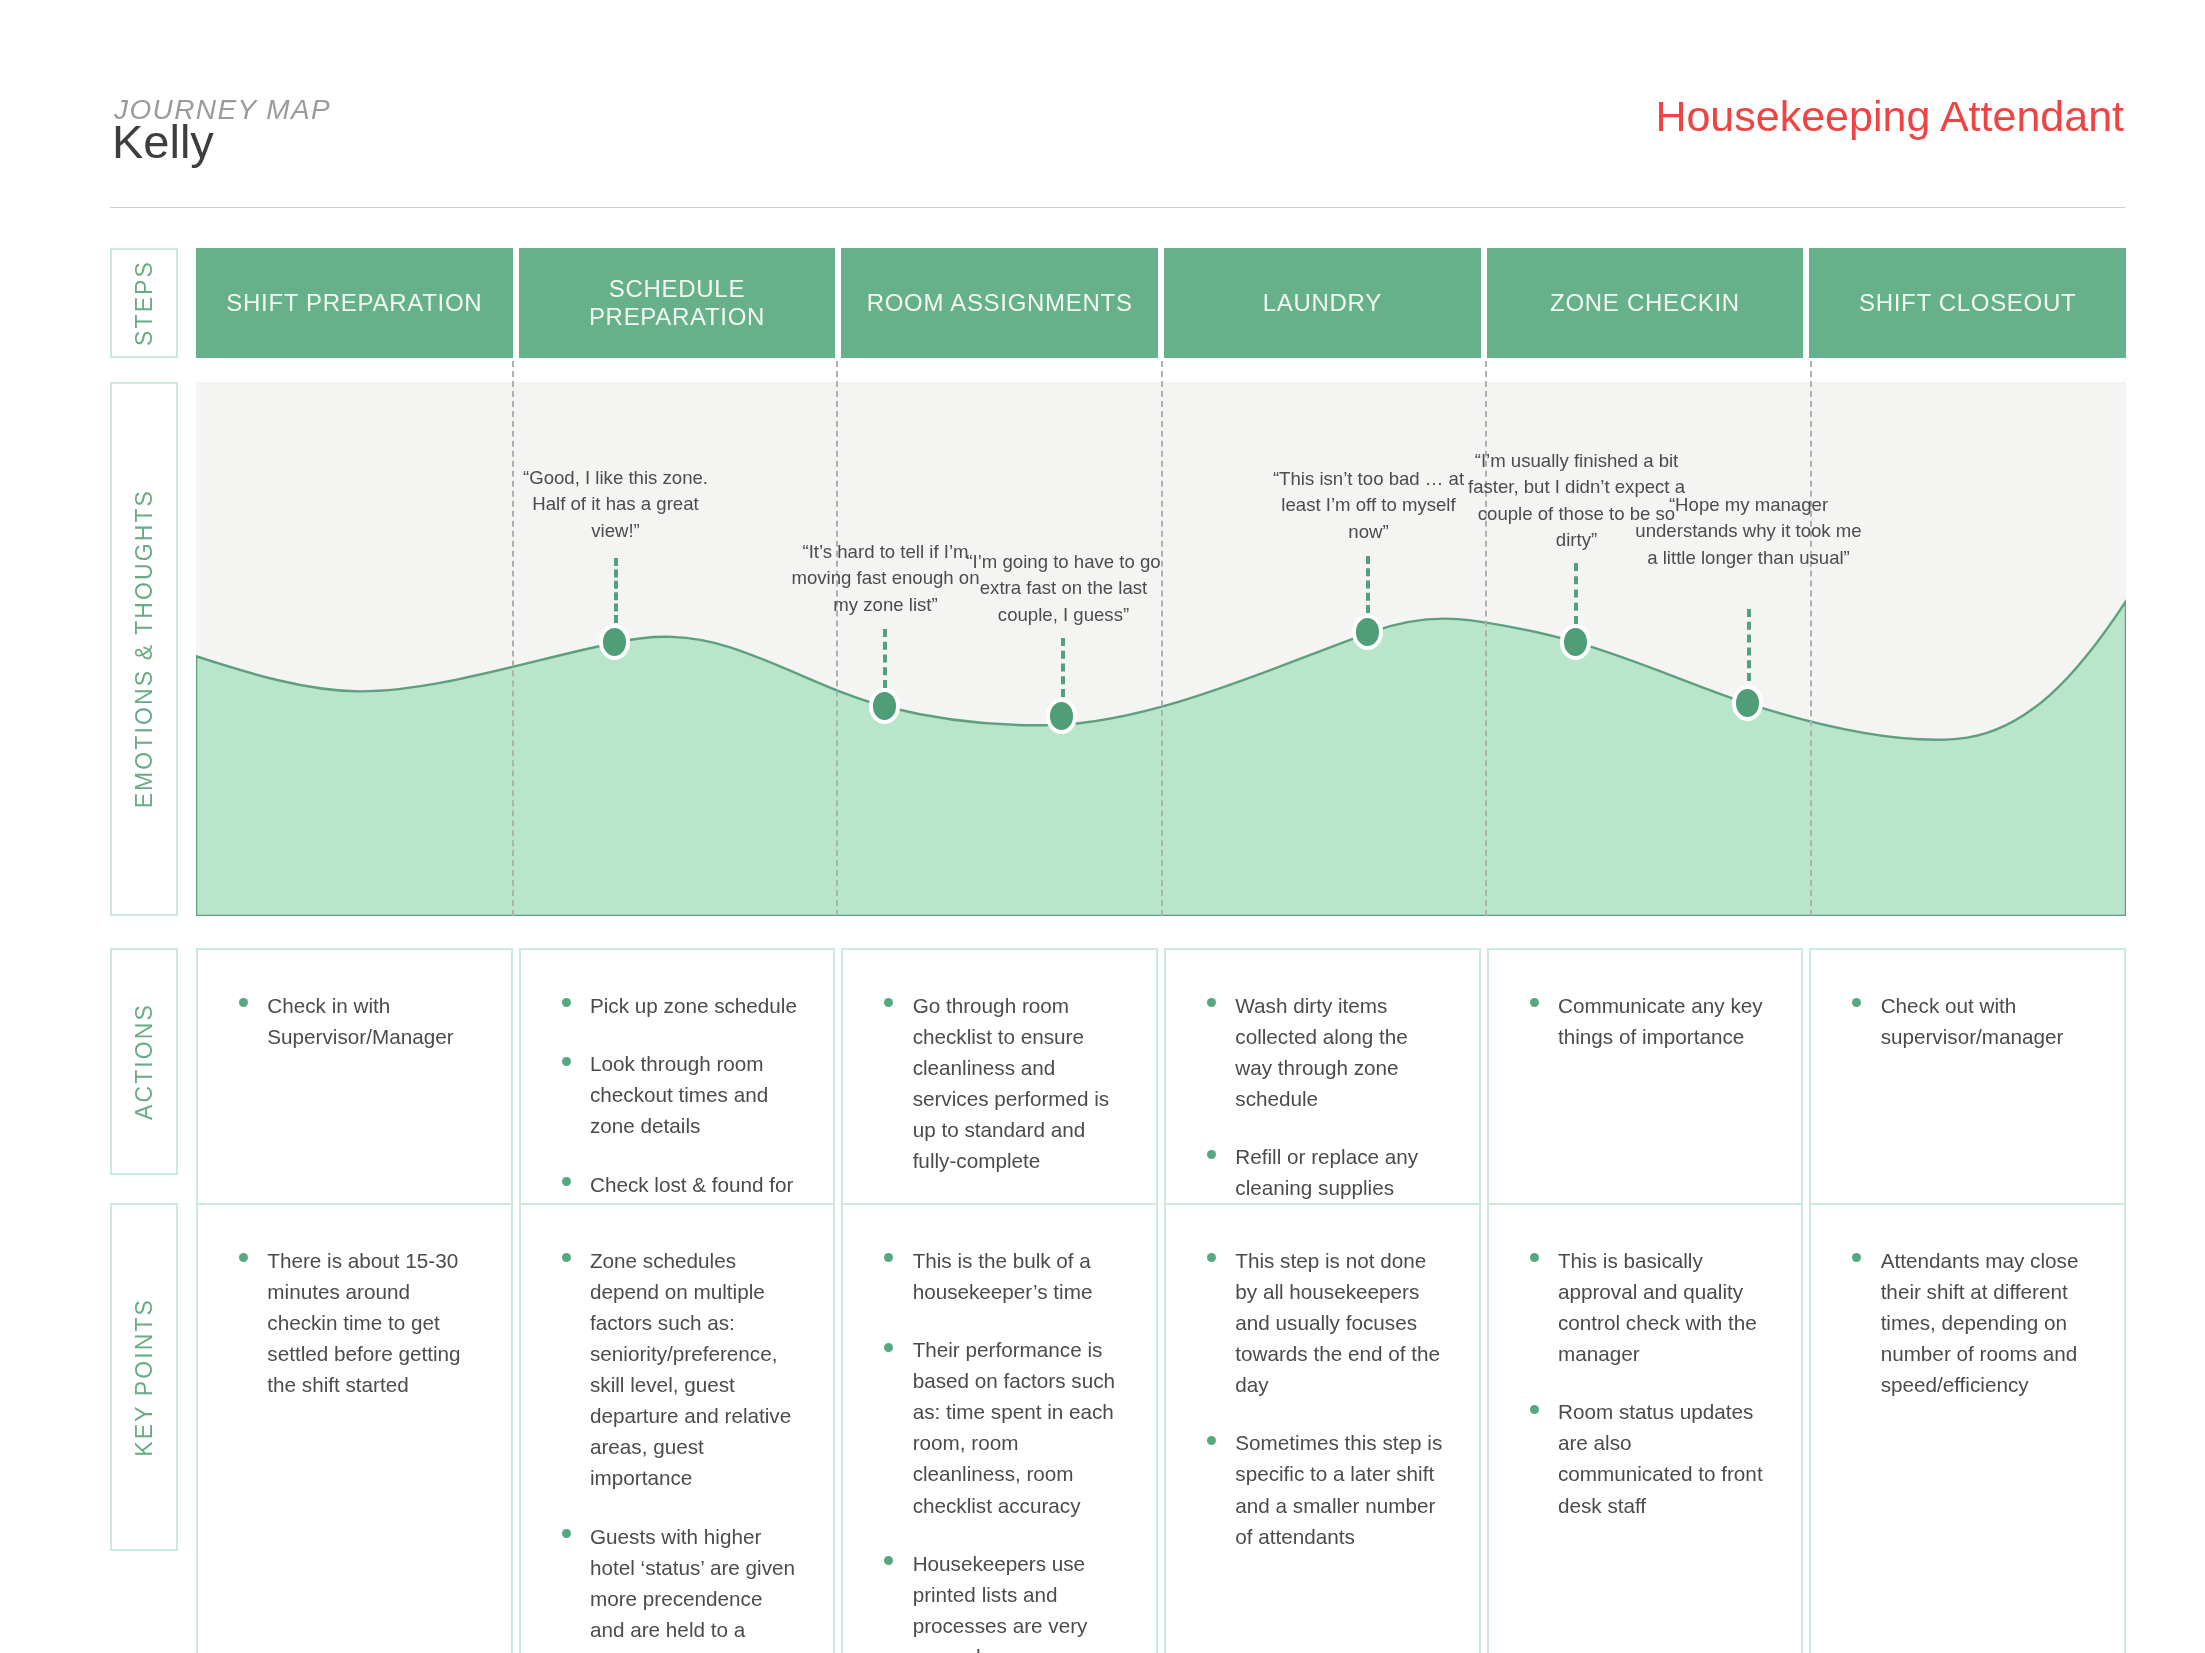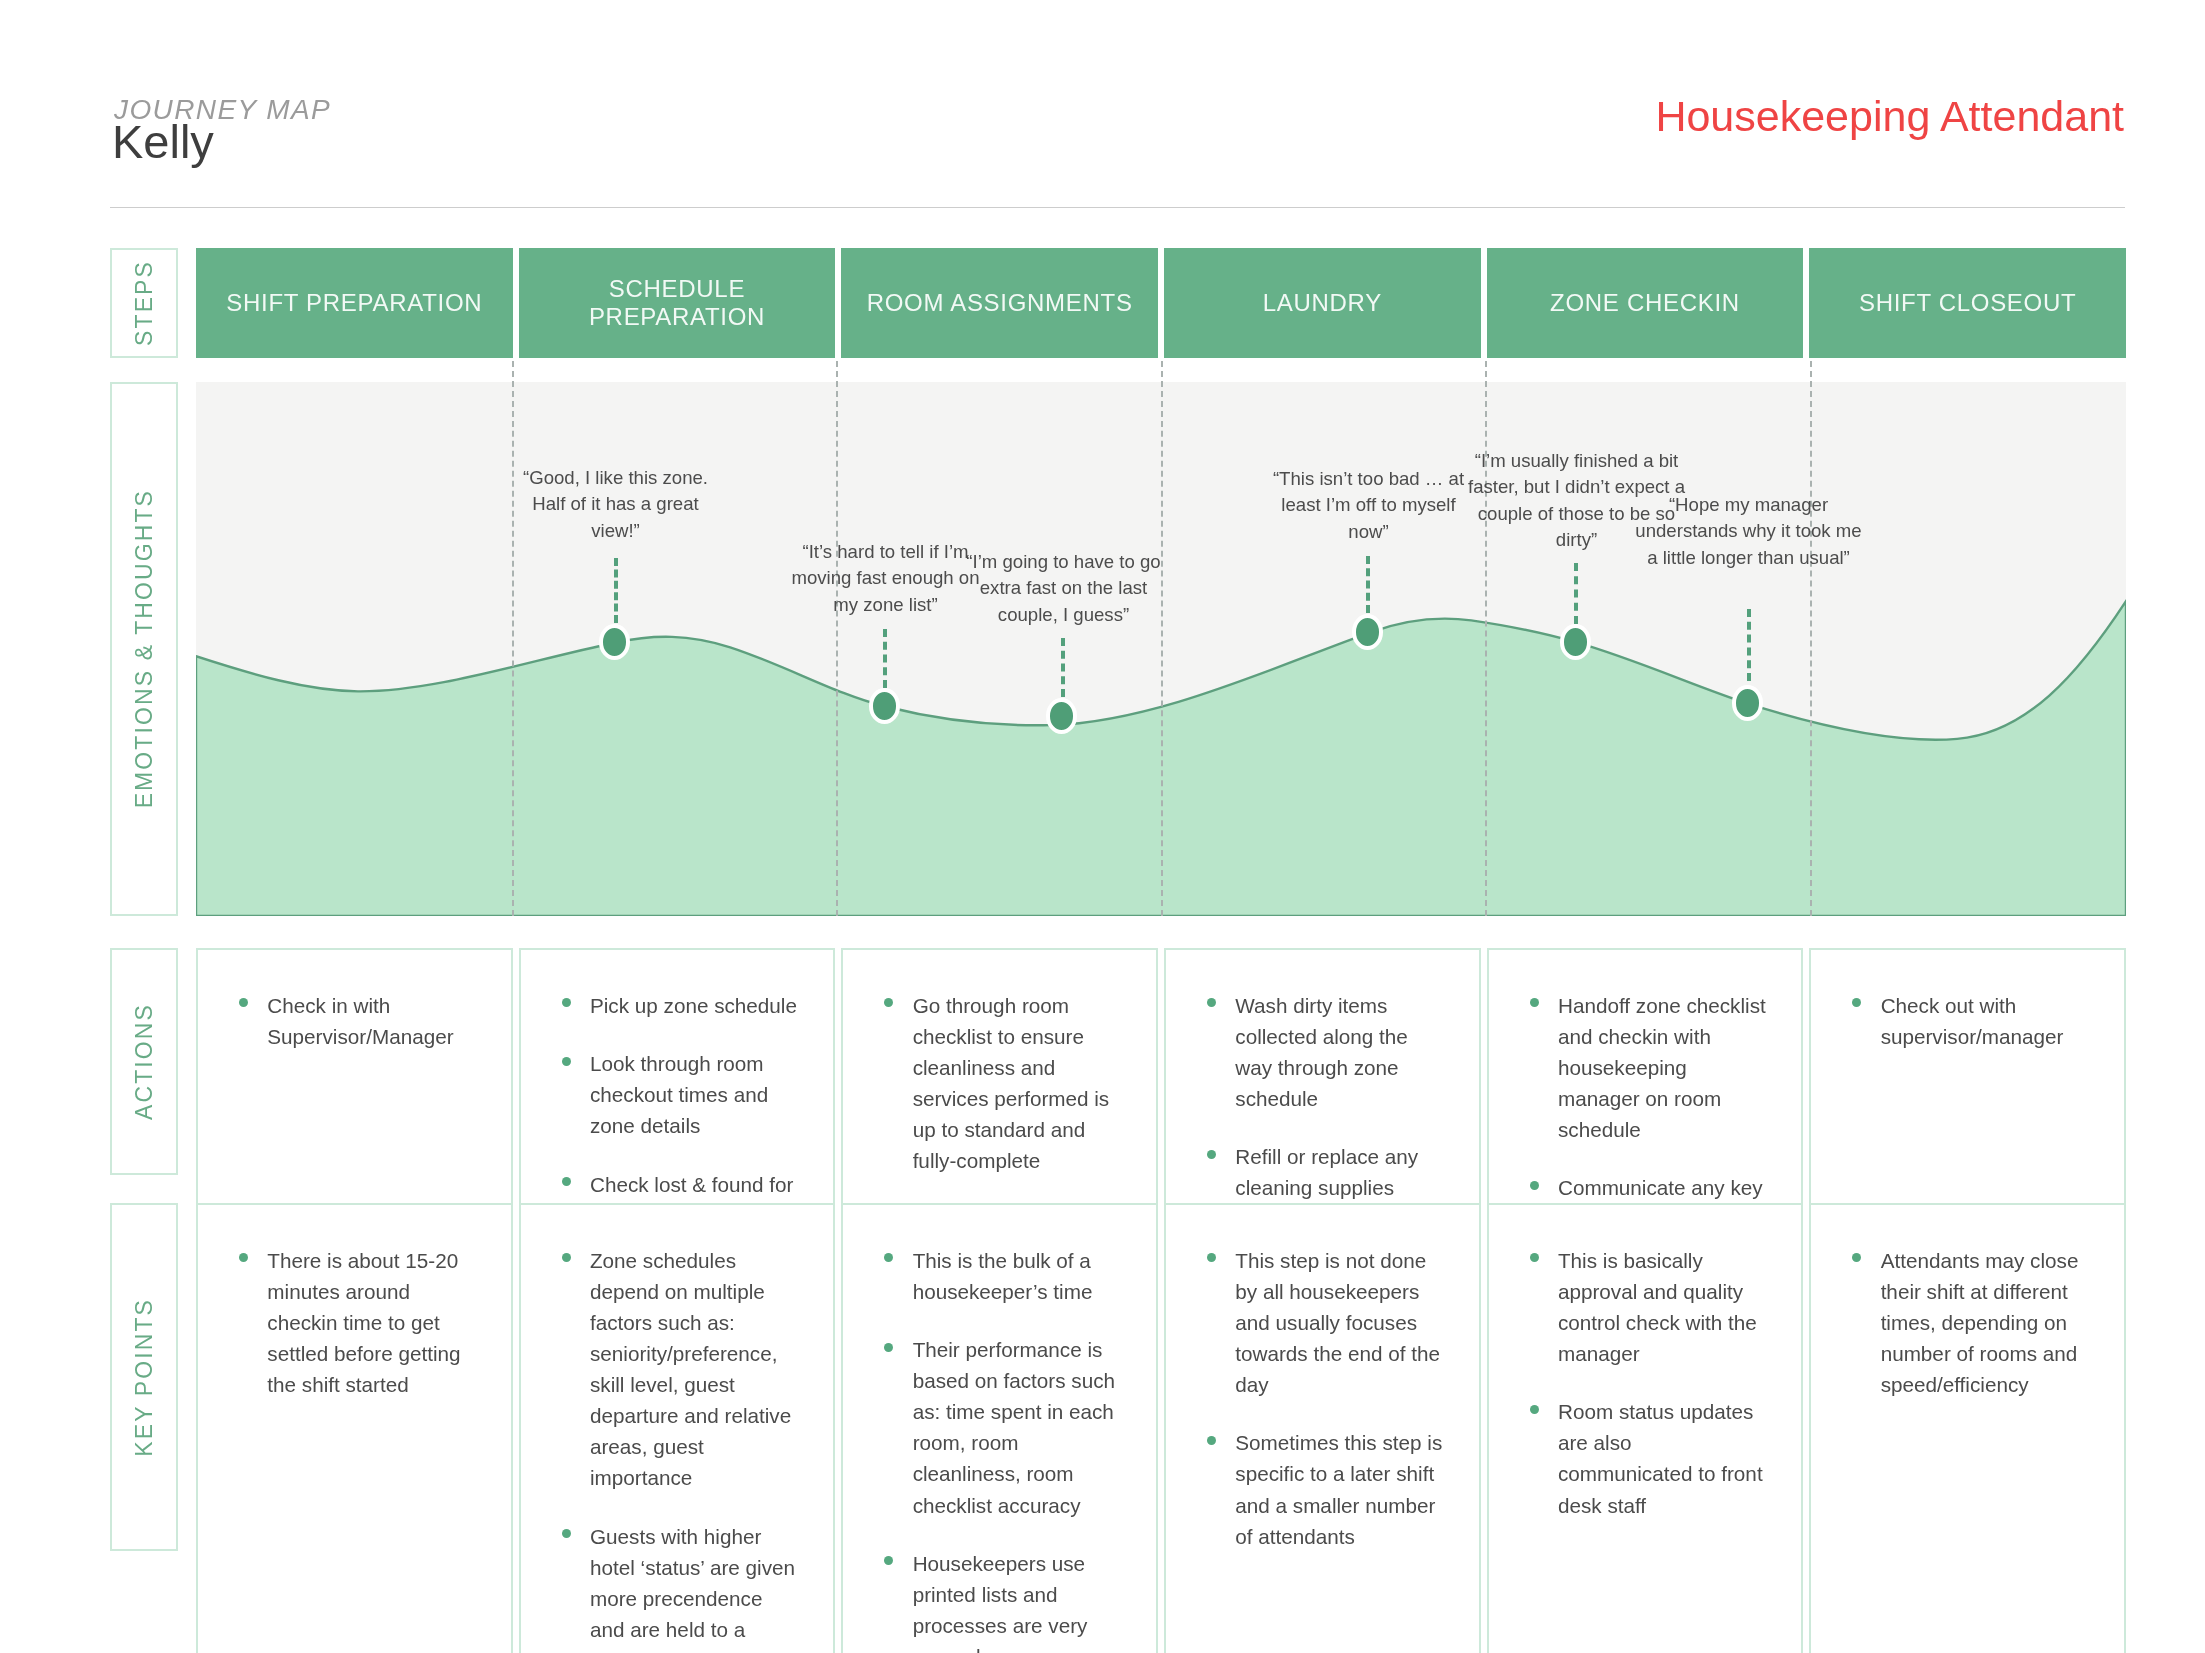--- a/index.html
+++ b/index.html
@@ -182,24 +182,20 @@
         <li>
             <span class="bullet-dot"></span>
             <span class="bullet-text">Refill or replace any cleaning supplies used in preparation for the next shift</span>
           </li>
       </ul>
     </div>
     <div class="card">
       <ul>
         <li>
             <span class="bullet-dot"></span>
-            <span class="bullet-text">Handoff zone checklist and checkin with housekeeping manager on room schedule</span>
-          </li>
-        <li>
-            <span class="bullet-dot"></span>
             <span class="bullet-text">Communicate any key things of importance</span>
           </li>
       </ul>
     </div>
     <div class="card">
       <ul>
         <li>
             <span class="bullet-dot"></span>
             <span class="bullet-text">Check out with supervisor/manager</span>
           </li>
@@ -210,21 +206,21 @@
 
 <div class="row-label-box" id="keypoints-label">
   <span>KEY POINTS</span>
 </div>
 <div class="row-content" id="keypoints-row">
   <div class="six-grid">
     <div class="card">
       <ul>
         <li>
             <span class="bullet-dot"></span>
-            <span class="bullet-text">There is about 15-20 minutes around checkin time to get settled before getting the shift started</span>
+            <span class="bullet-text">There is about 15-30 minutes around checkin time to get settled before getting the shift started</span>
           </li>
       </ul>
     </div>
     <div class="card">
       <ul>
         <li>
             <span class="bullet-dot"></span>
             <span class="bullet-text">Zone schedules depend on multiple factors such as: seniority/preference, skill level, guest departure and relative areas, guest importance</span>
           </li>
         <li>

